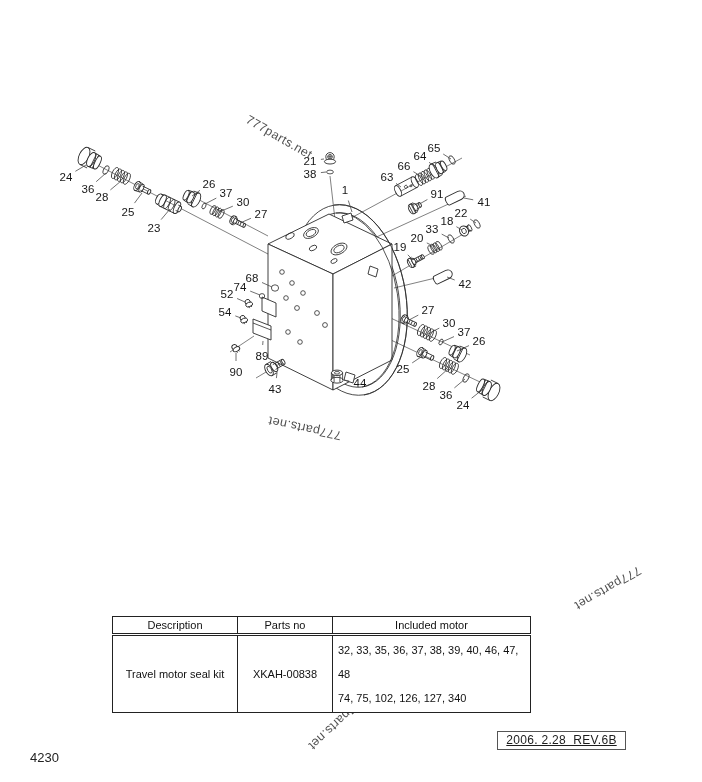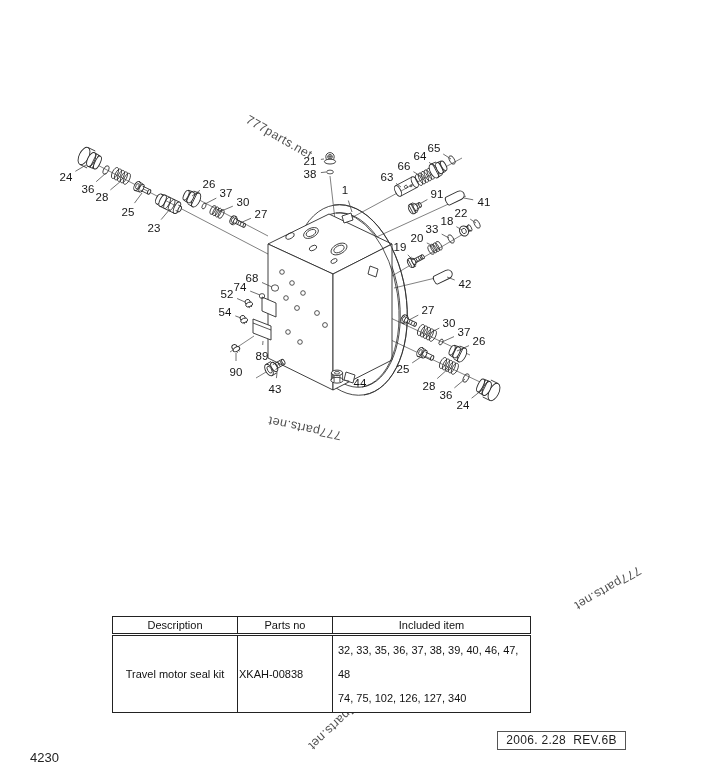--- a/index.html
+++ b/index.html
@@ -15,28 +15,28 @@
   .leader  { stroke:#4a4a4a; stroke-width:0.8; }
   .part-num{ font:11.5px "Liberation Sans", sans-serif; fill:#161616; text-anchor:middle; }
   .wm      { font:12.5px "Liberation Sans", sans-serif; fill:#3c3c3c; opacity:0.9; letter-spacing:0.4px; }
   
   .kit-table-wrap { position:absolute; left:112px; top:616px; }
   table.kit { border-collapse:collapse; table-layout:fixed; width:415px; background:#fff;padding-left:40px; }
   table.kit th, table.kit td { border:1px solid #222; font-weight:normal; color:#111; }
   table.kit th { height:16px; font-size:11px; text-align:center; border-bottom:3px double #222; padding:0; }
   table.kit td { font-size:11px; }
   td.c-desc { width:124px; text-align:center; height:38px; }
-  td.c-no   { width:94px;  text-align:left; }
+  td.c-no   { width:94px;  text-align:center; }
   td.c-inc  { width:197px; text-align:left; padding:2px 5px; line-height:24px; }
   
   .page-number { position:absolute; left:30px; top:750px; font-size:13px; color:#222; }
   .revision-box {
     position:absolute; left:497px; top:731px; width:127px; height:17px;
     border:1px solid #555; font-size:12px; color:#1d1d1d; text-align:center;
-    line-height:17px; white-space:pre; letter-spacing:0.3px;
+    line-height:17px; white-space:pre; letter-spacing:0.3px;text-decoration:underline;
   }
 </style>
 </head>
 <body>
 
 <div class="page">
 
   <svg class="diagram" width="702" height="782" viewBox="0 0 702 782" xmlns="http://www.w3.org/2000/svg">
     <defs>
       <g id="sym-plug-big">
@@ -346,21 +346,21 @@
       <text class="wm" transform="translate(362,694) rotate(137)">777parts.net</text>
     </g>
   </svg>
 
   <div class="kit-table-wrap">
     <table class="kit">
       <thead>
         <tr>
           <th style="width:124px">Description</th>
           <th style="width:94px">Parts no</th>
-          <th style="width:197px">Included item</th>
+          <th style="width:197px">Included motor</th>
         </tr>
       </thead>
       <tbody>
         <tr>
           <td class="c-desc">Travel motor seal kit</td>
           <td class="c-no">XKAH-00838</td>
           <td class="c-inc">
             <div>32, 33, 35, 36, 37, 38, 39, 40, 46, 47, 48</div>
             <div>74, 75, 102, 126, 127, 340</div>
           </td>

